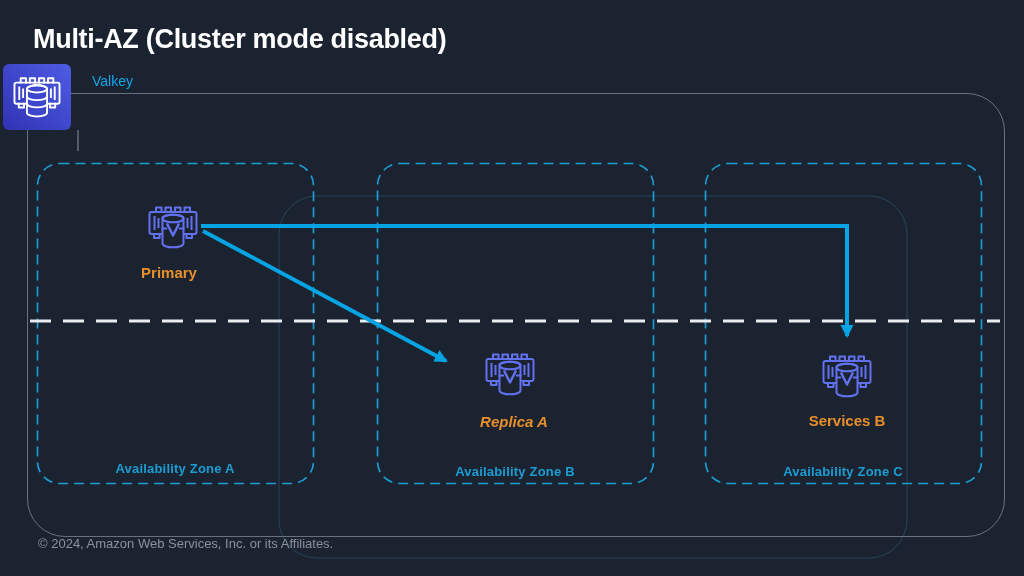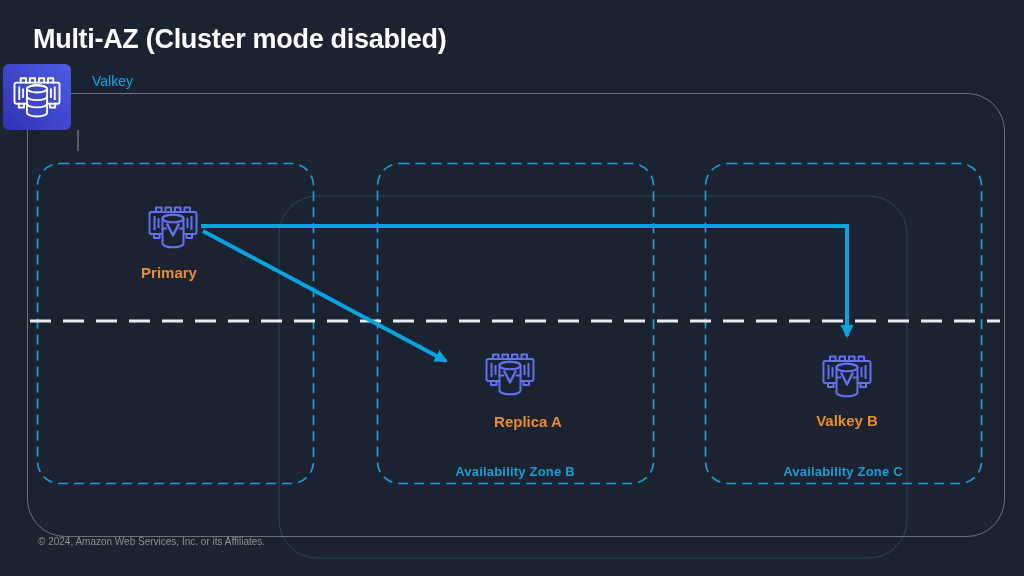--- a/index.html
+++ b/index.html
@@ -35,21 +35,21 @@
   .node-label{
     position:absolute;width:150px;text-align:center;
     font-size:15px;font-weight:600;color:#e78f2a;
   }
   .zone-label{
     position:absolute;width:230px;text-align:center;
     font-size:13px;font-weight:700;color:#1b9dd4;letter-spacing:0.2px;
   }
   .footer{
     position:absolute;left:38px;top:536px;
-    font-size:10px;color:#8b919a;text-align:center;
+    font-size:13px;color:#8b919a;text-align:center;
   }
 </style>
 </head>
 <body>
 
 <div class="stage">
 
   <div class="title">Multi-AZ (Cluster mode disabled)</div>
 
   <div class="container-border"></div>
@@ -108,34 +108,35 @@
       <rect x="3.5" y="9" width="47" height="22" rx="2"></rect>
       <path d="M10 9 V4.5 H15.5 V9 M19.5 9 V4.5 H25 V9 M29 9 V4.5 H34.5 V9 M38.5 9 V4.5 H44 V9"></path>
       <path d="M8 31 V35 H13.5 V31 M40.5 31 V35 H46 V31"></path>
       <path d="M8.5 14 V26 M12.5 16 V24 M45.5 14 V26 M41.5 16 V24"></path>
       <path fill="#1c2330" d="M16.5 15.5 a10.5 3.8 0 0 1 21 0 V40.5 a10.5 3.8 0 0 1 -21 0 Z"></path>
       <ellipse cx="27" cy="15.5" rx="10.5" ry="3.8"></ellipse>
       <path stroke-width="2.4" d="M21.5 21.5 L27 32.5 L32.5 21.5"></path>
       <path d="M16.5 25.5 h3.6 M37.5 25.5 h-3.6"></path>
     </g>
   </svg>
-  <div class="node-label" style="left:453px;top:413px;">Replica A</div>
+  <div class="node-label" style="left:439px;top:413px;font-style:italic;">Replica A</div>
 
   <svg class="node-icon" style="left:820px;top:352px;" viewBox="0 0 54 48">
     <g fill="none" stroke="#6271ef" stroke-width="2" stroke-linejoin="round" stroke-linecap="square">
       <rect x="3.5" y="9" width="47" height="22" rx="2"></rect>
       <path d="M10 9 V4.5 H15.5 V9 M19.5 9 V4.5 H25 V9 M29 9 V4.5 H34.5 V9 M38.5 9 V4.5 H44 V9"></path>
       <path d="M8 31 V35 H13.5 V31 M40.5 31 V35 H46 V31"></path>
       <path d="M8.5 14 V26 M12.5 16 V24 M45.5 14 V26 M41.5 16 V24"></path>
       <path fill="#1c2330" d="M16.5 15.5 a10.5 3.8 0 0 1 21 0 V40.5 a10.5 3.8 0 0 1 -21 0 Z"></path>
       <ellipse cx="27" cy="15.5" rx="10.5" ry="3.8"></ellipse>
       <path stroke-width="2.4" d="M21.5 21.5 L27 32.5 L32.5 21.5"></path>
       <path d="M16.5 25.5 h3.6 M37.5 25.5 h-3.6"></path>
     </g>
   </svg>
-  <div class="node-label" style="left:772px;top:412px;">Valkey B</div>
+  <div class="node-label" style="left:772px;top:412px;">Services B</div>
 
+  <div class="zone-label" style="left:60px;top:461px;">Availability Zone A</div>
   <div class="zone-label" style="left:728px;top:464px;">Availability Zone C</div>
   <div class="zone-label" style="left:400px;top:464px;">Availability Zone B</div>
 
   <div class="footer">© 2024, Amazon Web Services, Inc. or its Affiliates.</div>
 
 </div>
 
 </body></html>

